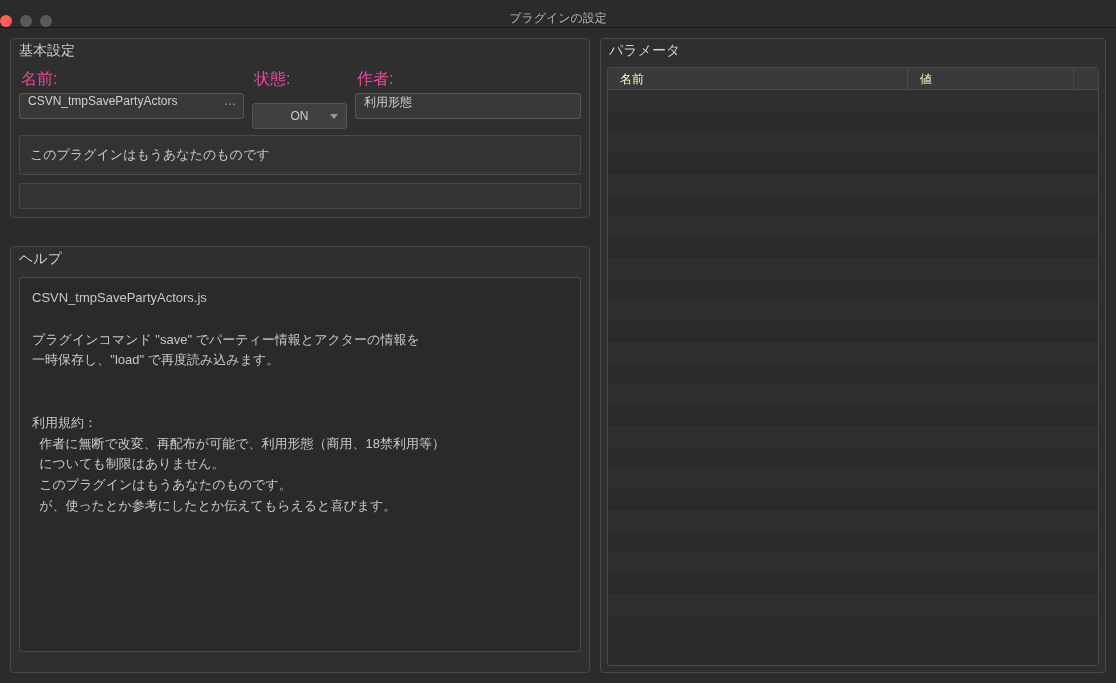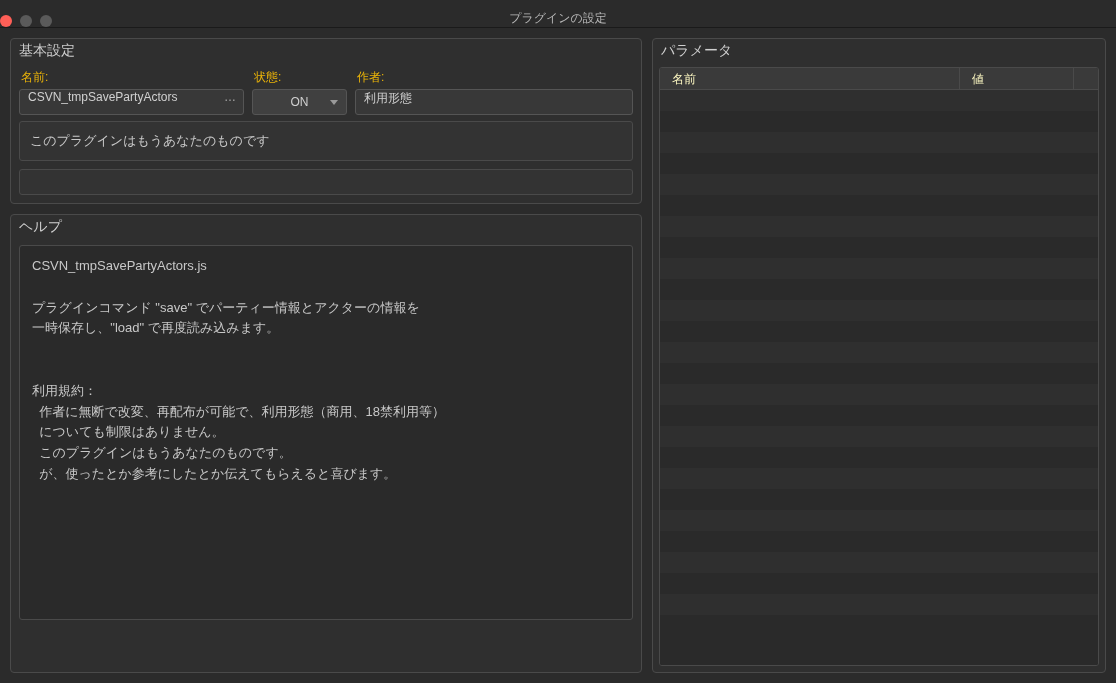--- a/index.html
+++ b/index.html
@@ -53,24 +53,24 @@
       color: #b8b8b8;
       font-size: 12px;
     }
     .content {
       flex: 1;
       display: flex;
       padding: 10px;
       gap: 10px;
     }
     .left-col {
-      width: 632px;
-      display: flex;
-      flex-direction: column;
-      gap: 10px;
+      width: 580px;
+      display: flex;
+      flex-direction: column;
+      gap: 28px;
     }
     .right-col {
       flex: 1;
       display: flex;
       flex-direction: column;
     }
     .panel {
       border: 1px solid #4a4a4a;
       border-radius: 4px;
       background: #2f2f2f;
@@ -93,22 +93,22 @@
     }
     .field {
       display: flex;
       flex-direction: column;
       gap: 3px;
     }
     .field-name { width: 225px; }
     .field-status { width: 95px; }
     .field-author { flex: 1; }
     .field-label {
-      font-size: 12px;
-      color: #eab308;
+      font-size: 16px;
+      color: #ec4899;
       padding-left: 2px;
     }
     .input-control {
       background: #383838;
       border: 1px solid #555;
       border-radius: 3px;
       height: 26px;
       display: flex;
       align-items: flex-start;
       padding: 0 8px;
@@ -120,20 +120,21 @@
       background: #404040;
       border: 1px solid #555;
       border-radius: 3px;
       height: 26px;
       display: flex;
       align-items: center;
       justify-content: center;
       color: #d0d0d0;
       font-size: 12px;
       position: relative;
+      margin-top: 10px;
     }
     .select-arrow {
       position: absolute;
       right: 8px;
       width: 0;
       height: 0;
       border-left: 4px solid transparent;
       border-right: 4px solid transparent;
       border-top: 5px solid #999;
     }

